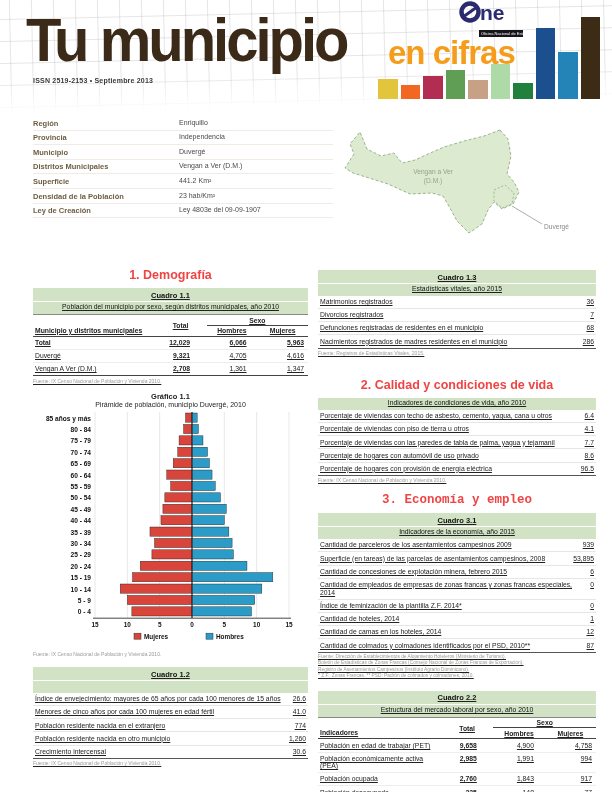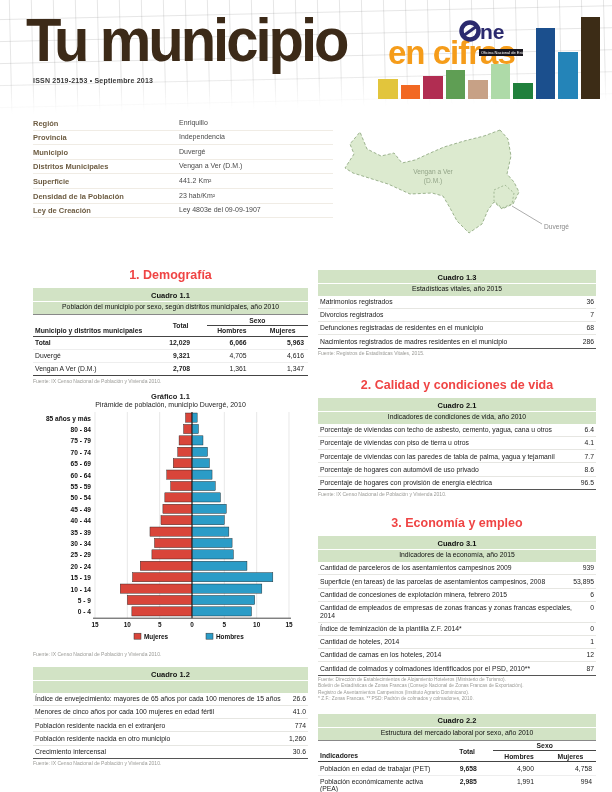--- a/index.html
+++ b/index.html
@@ -8,36 +8,36 @@
   
   .grid-bg{position:absolute;left:-12px;top:-10px;width:650px;height:118px;
     background-image:linear-gradient(rgba(130,130,130,.20) 1px,transparent 1px),
                      linear-gradient(90deg,rgba(130,130,130,.20) 1px,transparent 1px);
     background-size:22px 22px;transform:rotate(-1.3deg);
     -webkit-mask-image:linear-gradient(#000 70%,transparent);mask-image:linear-gradient(#000 70%,transparent);}
   .main-title{position:absolute;left:26px;top:4px;margin:0;font-size:58px;font-weight:bold;
     letter-spacing:-3px;color:#3c2a18;transform:scaleY(1.05);transform-origin:left top;white-space:nowrap;}
   .tagline{position:absolute;left:388px;top:34px;font-size:33px;font-weight:bold;letter-spacing:-1px;color:#f59c1a;}
   .issn{position:absolute;left:33px;top:77px;font-size:7px;font-weight:bold;color:#3a3a3a;letter-spacing:.2px;}
-  .logo{position:absolute;left:459px;top:19px;}
+  .logo{position:absolute;left:459px;top:0;}
   .logo-tag{background:#17151c;color:#fff;font-size:4px;padding:1px 2px;margin-left:20px;width:40px;text-align:center;white-space:nowrap;overflow:hidden;}
   .deco{position:absolute;left:378px;top:12px;width:222px;height:87px;display:flex;align-items:flex-end;gap:3px;}
   .deco-bar{flex:1;}
   
   .info{position:absolute;left:33px;top:108px;width:300px;margin-top:8px;}
   .info-row{display:flex;padding:2.6px 0 2px;border-bottom:1px solid #f0ece5;}
   .info-label{width:146px;font-weight:bold;color:#6d5c42;font-size:7.5px;}
   .info-value{font-size:7px;color:#4a4a4a;}
   .map{position:absolute;left:336px;top:112px;width:262px;height:150px;}
   
   .col-left{position:absolute;left:33px;top:266px;width:275px;}
   .col-right{position:absolute;left:318px;top:270px;width:278px;}
   .sec-title{text-align:center;color:#ef4444;font-size:12.5px;font-weight:bold;margin:2px 0 6px;}
   
-  .cuadro{margin-bottom:8px;}
+  .cuadro{margin-bottom:8px;text-decoration:underline;}
   .band-title{background:#d2e3c5;text-align:center;font-size:7.5px;font-weight:bold;color:#111;
     padding:2.5px 2px 1.5px;border-bottom:1px solid #fff;}
   .band-sub{background:#d2e3c5;text-align:center;font-size:6.8px;color:#111;min-height:9px;
     padding:1px 4px 2px;line-height:1.15;}
   
   .kv-row{display:flex;justify-content:space-between;align-items:flex-start;
     padding:2.2px 2px 1.8px;border-bottom:1px solid #e6e6e2;font-size:6.8px;color:#222;line-height:1.2;}
   .kv-row:last-child{border-bottom:1.2px solid #555;}
   .kv-label{flex:1;padding-right:8px;}
   .kv-value{white-space:nowrap;text-align:right;}
@@ -308,21 +308,20 @@
             <span class="kv-label">Nacimientos registrados de madres residentes en el municipio</span>
             <span class="kv-value">286</span>
           </div>
         </div>
       <div class="source">Fuente: Registros de Estadísticas Vitales, 2015.</div>
     </section>
 
     <div class="sec-title" style="margin-top:22px;">2. Calidad y condiciones de vida</div>
 
     <section class="cuadro">
-      <div class="band-title">Cuadro 2.1</div>
       <div class="band-sub">Indicadores de condiciones de vida, año 2010</div>
       <div>
           <div class="kv-row">
             <span class="kv-label">Porcentaje de viviendas con techo de asbesto, cemento, yagua, cana u otros</span>
             <span class="kv-value">6.4</span>
           </div>
           <div class="kv-row">
             <span class="kv-label">Porcentaje de viviendas con piso de tierra u otros</span>
             <span class="kv-value">4.1</span>
           </div>
@@ -335,21 +334,21 @@
             <span class="kv-value">8.6</span>
           </div>
           <div class="kv-row">
             <span class="kv-label">Porcentaje de hogares con provisión de energía eléctrica</span>
             <span class="kv-value">96.5</span>
           </div>
         </div>
       <div class="source">Fuente: IX Censo Nacional de Población y Vivienda 2010.</div>
     </section>
 
-    <div class="sec-title" style="margin-top:19px;">3. Economía y empleo</div>
+    <div class="sec-title" style="margin-top:10px;font-family:Liberation Mono, monospace;">3. Economía y empleo</div>
 
     <section class="cuadro">
       <div class="band-title">Cuadro 3.1</div>
       <div class="band-sub">Indicadores de la economía, año 2015</div>
       <div>
           <div class="kv-row">
             <span class="kv-label">Cantidad de parceleros de los asentamientos campesinos 2009</span>
             <span class="kv-value">939</span>
           </div>
           <div class="kv-row">

